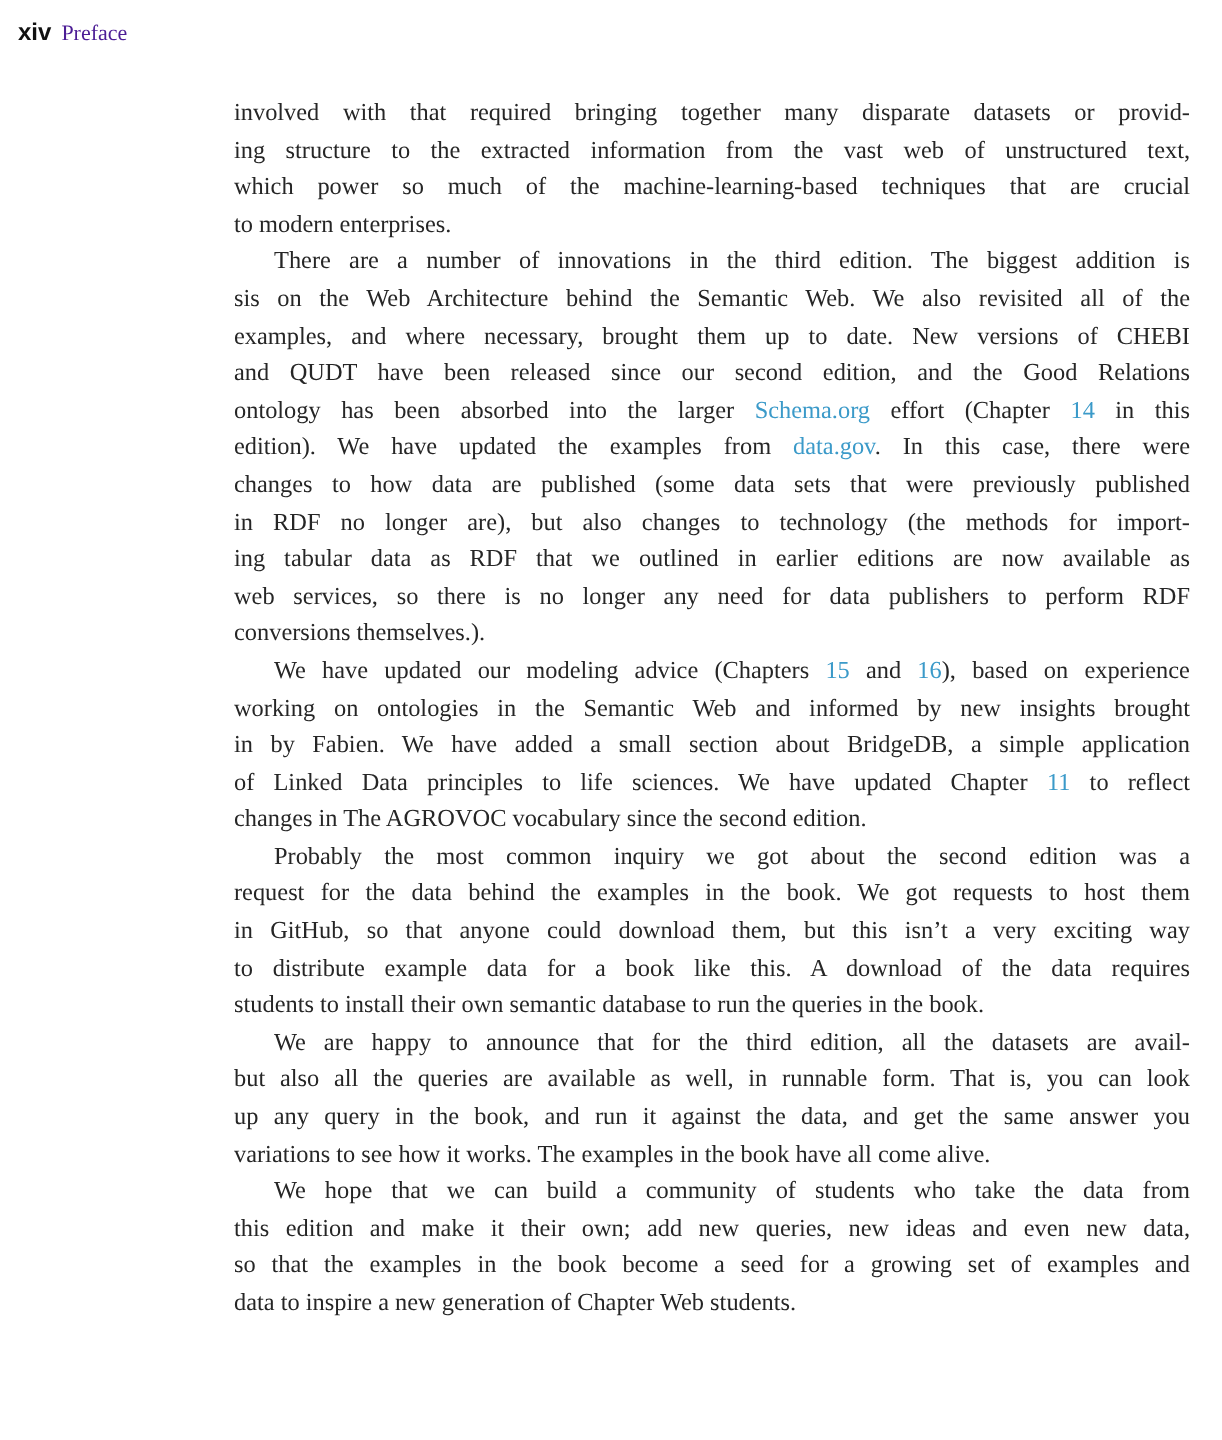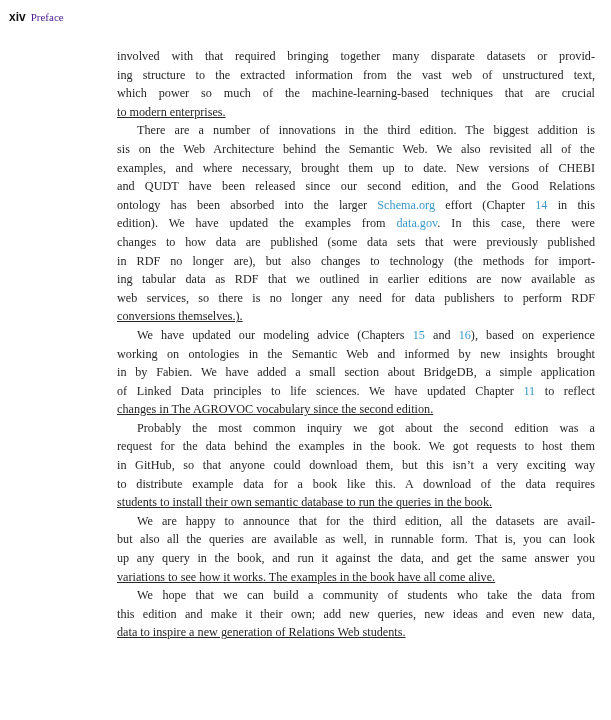--- a/index.html
+++ b/index.html
@@ -52,21 +52,21 @@
     color: var(--ink);
   }
   .para { margin: 0; padding: 0; }
   .line {
     text-align: justify;
     text-align-last: justify;
     white-space: nowrap; 
     overflow: visible;
   }
   .line.fit { white-space: normal; }
-  .line.last { text-align-last: left; text-decoration: underline; }
+  .line.last { text-align-last: left; }
   .line.indent { text-indent: 20px; }
   .link { color: var(--link); cursor: pointer; }
 </style>
 </head>
 <body>
 
 <div class="page">
   <div class="page-header">
     <span class="page-num">xiv</span>
     <span class="section-title">Preface</span>
@@ -107,16 +107,17 @@
       </div>
       <div class="para">
         <div class="line indent fit"><span>We are happy to announce that for the third edition, all the datasets are avail-</span></div>
         <div class="line fit"><span>but also all the queries are available as well, in runnable form. That is, you can look</span></div>
         <div class="line fit"><span>up any query in the book, and run it against the data, and get the same answer you</span></div>
         <div class="line last fit"><span>variations to see how it works. The examples in the book have all come alive.</span></div>
       </div>
       <div class="para">
         <div class="line indent fit"><span>We hope that we can build a community of students who take the data from</span></div>
         <div class="line fit"><span>this edition and make it their own; add new queries, new ideas and even new data,</span></div>
-        <div class="line last fit"><span>data to inspire a new generation of Relations Web students.</span></div>
+        <div class="line fit"><span>so that the examples in the book become a seed for a growing set of examples and</span></div>
+        <div class="line last fit"><span>data to inspire a new generation of Chapter Web students.</span></div>
       </div>
     </div>
 </div>
 
 </body></html>

